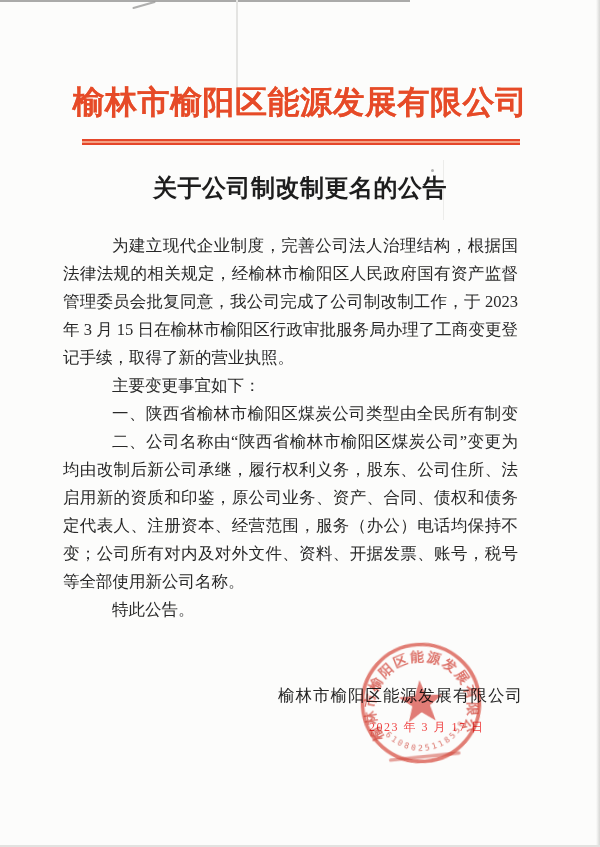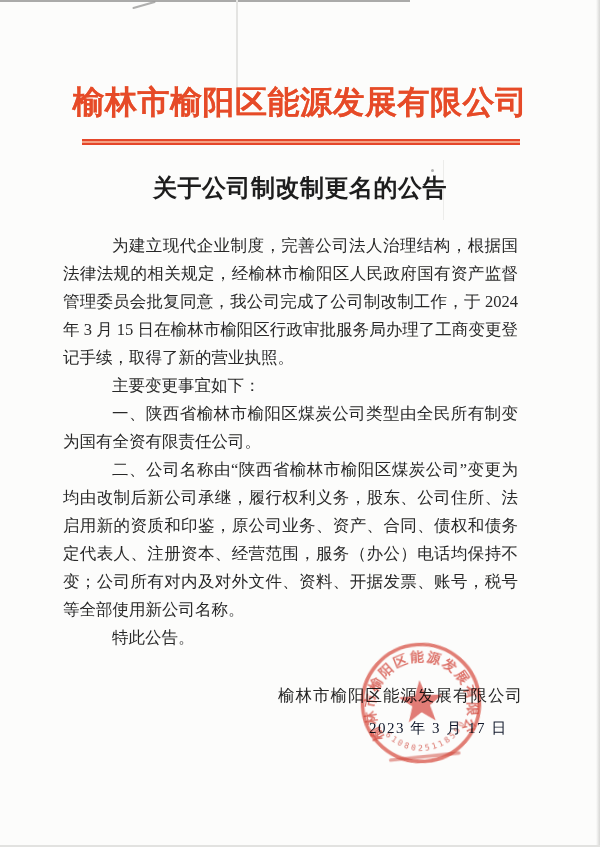--- a/index.html
+++ b/index.html
@@ -53,21 +53,21 @@
   .body-line.just{ text-align-last:justify; white-space:normal; overflow:hidden; }
   .body-line.indent{ text-indent:49px; }
   
   .signature{
     position:absolute;top:685px;right:77px;
     font-size:16.5px;letter-spacing:1px;color:#262626;
     white-space:nowrap;
   }
   .sig-date{
     position:absolute;top:719px;left:369px;
-    font-size:15px;letter-spacing:1.5px;color:#0f172a;
+    font-size:12px;letter-spacing:1.5px;color:#ef4444;
     white-space:nowrap;
     text-align:center;
   }
   
   .seal{
     position:absolute;left:339px;top:621px;
     width:164px;height:164px;
     mix-blend-mode:multiply;
     transform:rotate(-4deg);
     opacity:0.92;
@@ -96,26 +96,25 @@
   <div class="artifact bottom-edge"></div>
 
   <div class="letterhead">榆林市榆阳区能源发展有限公司</div>
   <div class="red-rule"></div>
 
   <div class="doc-title">关于公司制改制更名的公告</div>
 
   <div id="body-lines">
       <div class="body-line indent just">为建立现代企业制度，完善公司法人治理结构，根据国家</div>
       <div class="body-line just">法律法规的相关规定，经榆林市榆阳区人民政府国有资产监督</div>
-      <div class="body-line just">管理委员会批复同意，我公司完成了公司制改制工作，于 2024</div>
+      <div class="body-line just">管理委员会批复同意，我公司完成了公司制改制工作，于 2023</div>
       <div class="body-line just">年 3 月 15 日在榆林市榆阳区行政审批服务局办理了工商变更登</div>
       <div class="body-line">记手续，取得了新的营业执照。</div>
       <div class="body-line indent">主要变更事宜如下：</div>
       <div class="body-line indent just">一、陕西省榆林市榆阳区煤炭公司类型由全民所有制变更</div>
-      <div class="body-line">为国有全资有限责任公司。</div>
       <div class="body-line indent just">二、公司名称由“陕西省榆林市榆阳区煤炭公司”变更为</div>
       <div class="body-line just">均由改制后新公司承继，履行权利义务，股东、公司住所、法</div>
       <div class="body-line just">启用新的资质和印鉴，原公司业务、资产、合同、债权和债务</div>
       <div class="body-line just">定代表人、注册资本、经营范围，服务（办公）电话均保持不</div>
       <div class="body-line just">变；公司所有对内及对外文件、资料、开据发票、账号，税号</div>
       <div class="body-line">等全部使用新公司名称。</div>
       <div class="body-line indent">特此公告。</div>
     </div>
 
   <div class="signature">榆林市榆阳区能源发展有限公司</div>

